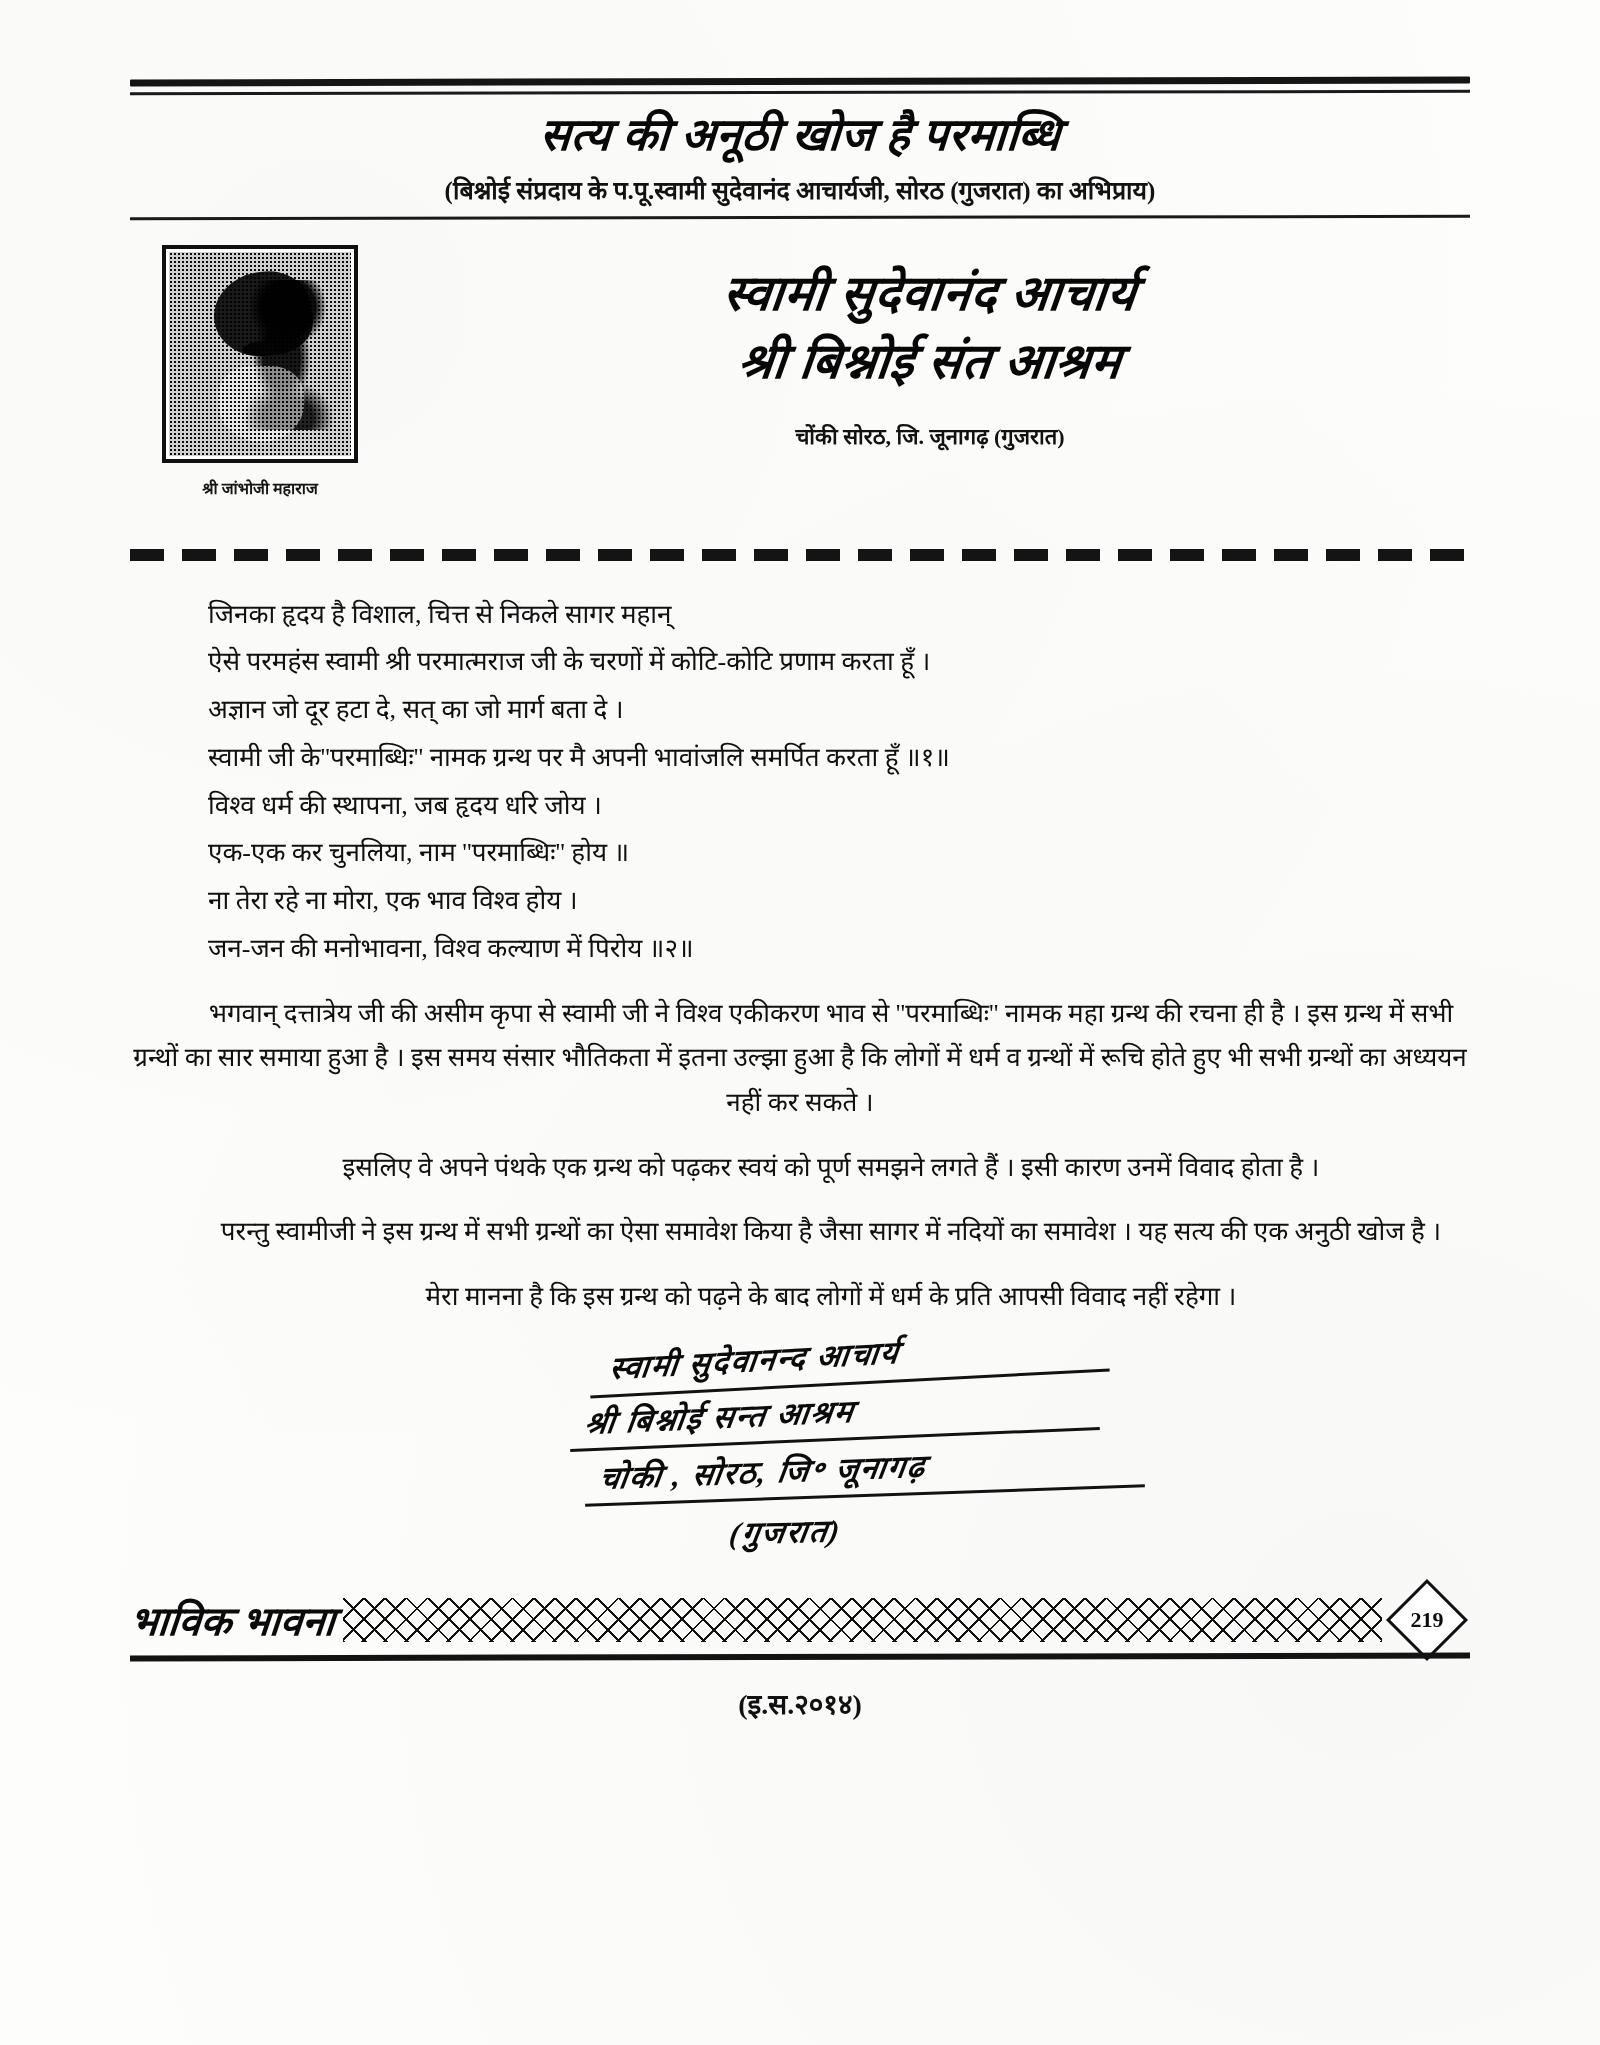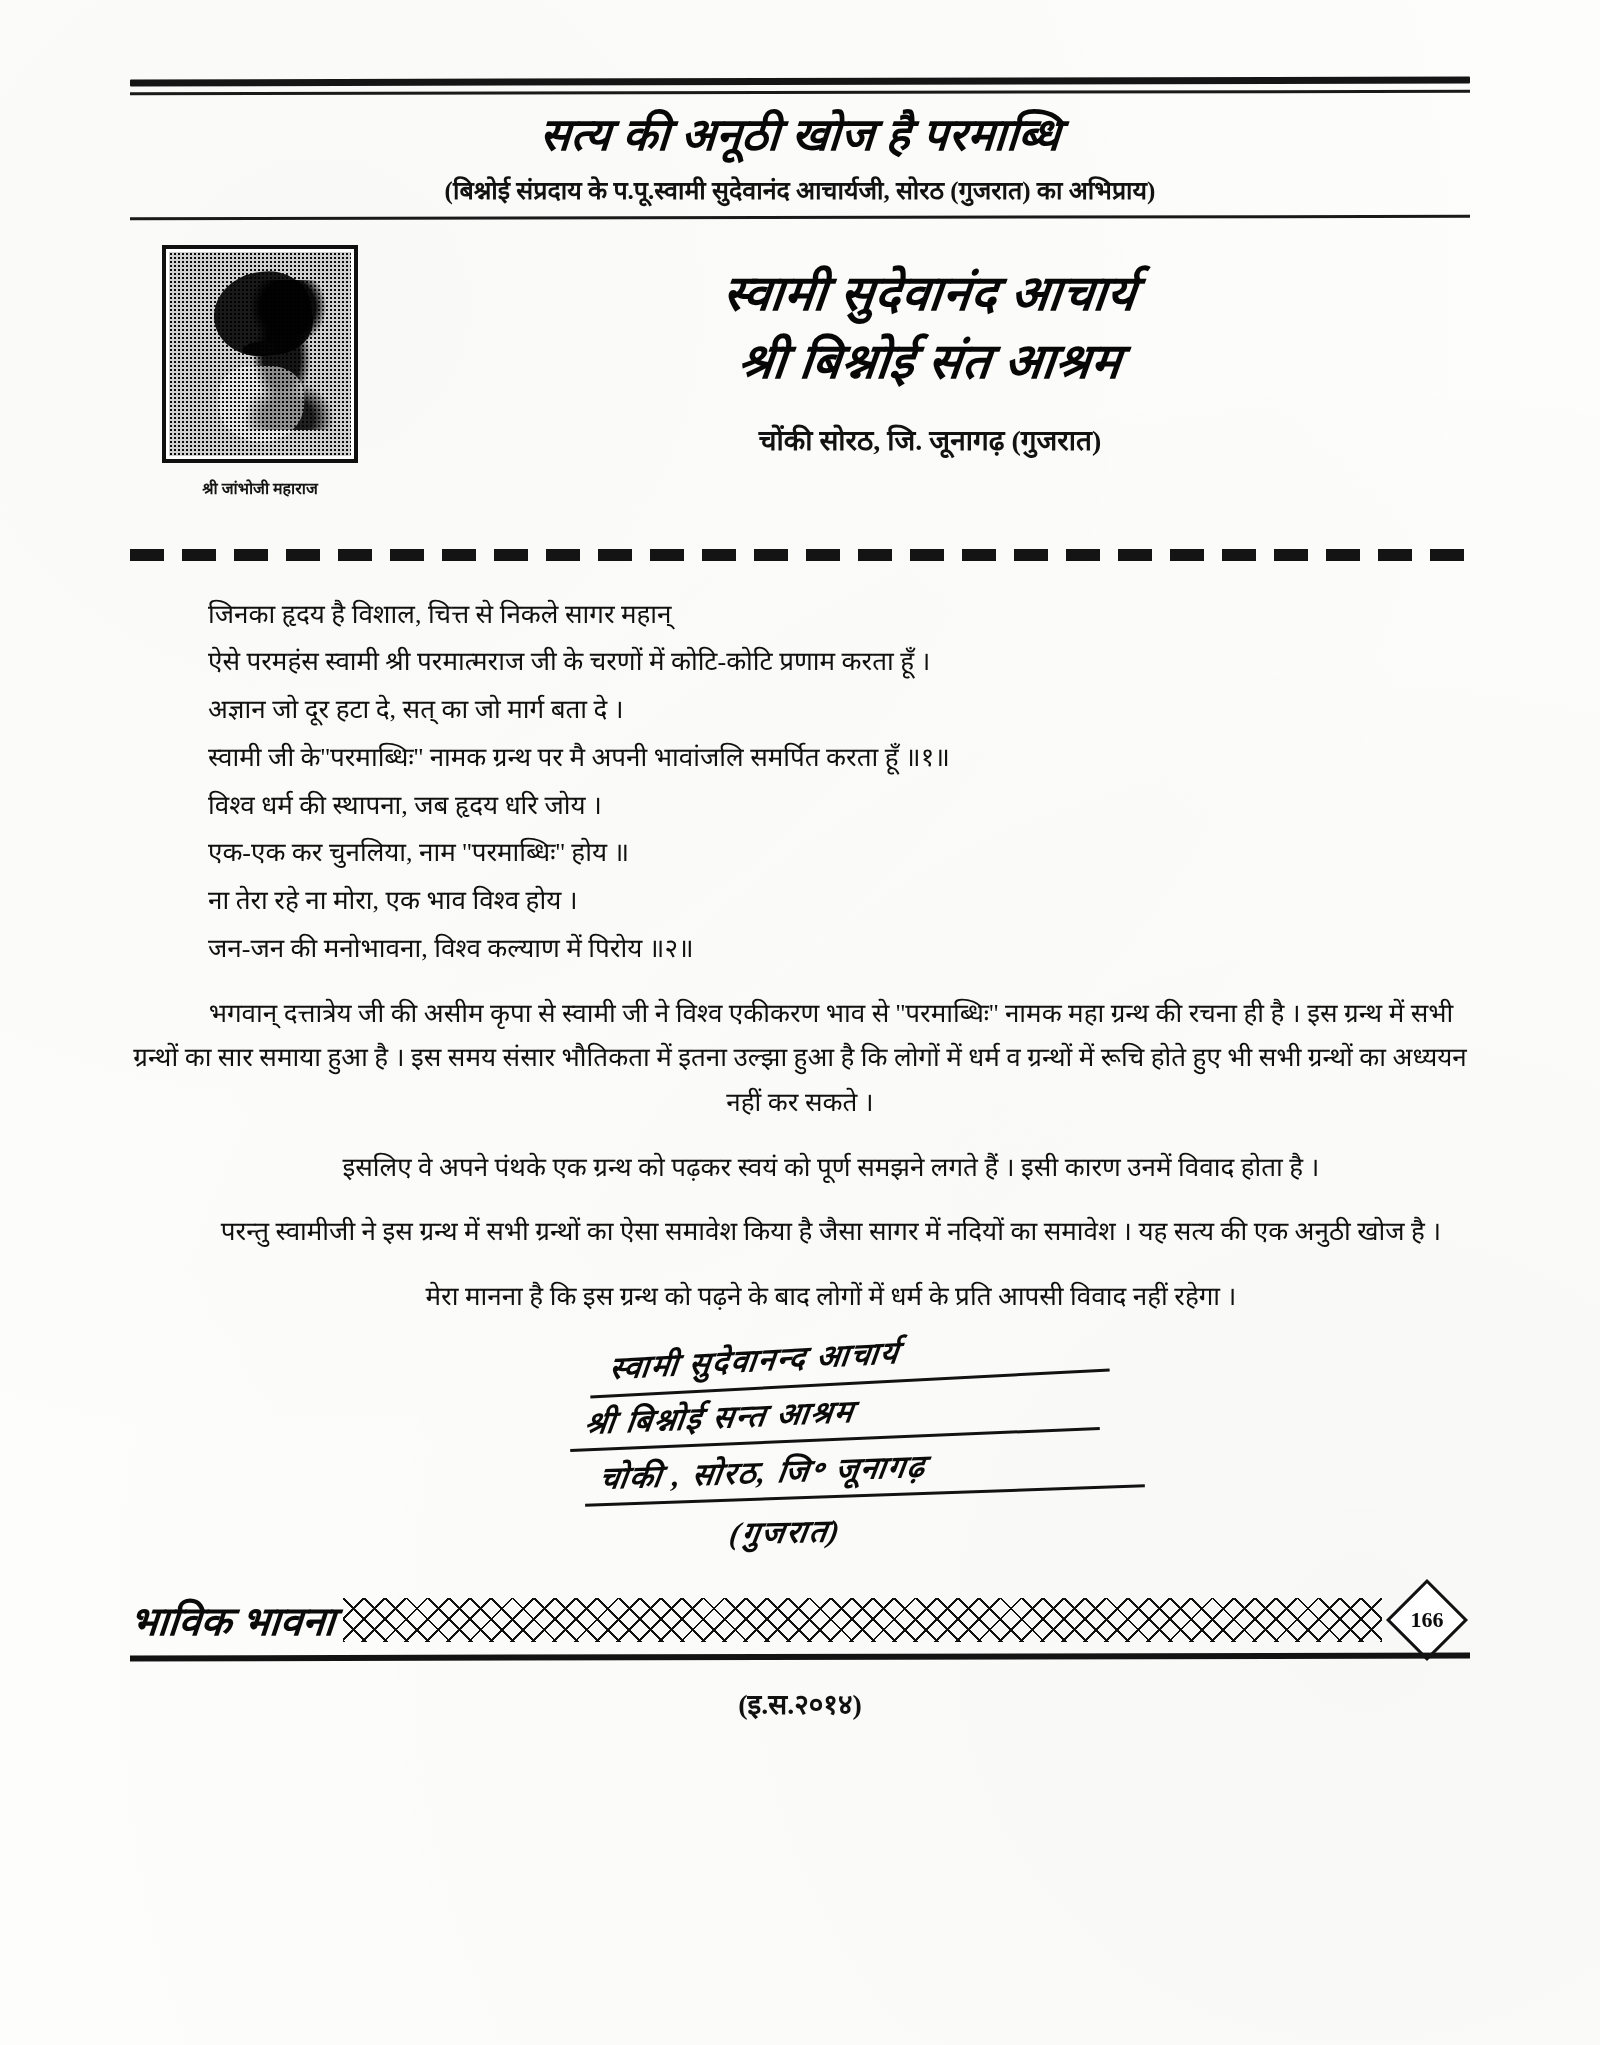--- a/index.html
+++ b/index.html
@@ -158,21 +158,21 @@
     font-weight:700;
     font-style:italic;
     color:#070707;
     transform:skewX(-6deg);
     display:block;
   }
   .ashram-l1{font-size:49px;line-height:1.28;letter-spacing:1px;}
   .ashram-l2{font-size:49px;line-height:1.28;letter-spacing:1px;margin-top:6px;}
   .ashram-addr{
     margin-top:26px;
-    font-size:28px;
+    font-size:22px;
     font-weight:700;
     color:#121212;
     font-family:"Liberation Serif","DejaVu Serif",serif;
   }
 
   
   .dashed-sep{
     height:12px;
     margin:10px 0 6px 0;
     background-image:repeating-linear-gradient(
@@ -373,21 +373,21 @@
       <div class="sig sig-2">श्री बिश्नोई सन्त आश्रम</div>
       <div class="sig sig-3">चोकी , सोरठ, जि॰ जूनागढ़</div>
       <div class="sig sig-4">(गुजरात)</div>
     </div>
 
     <div class="footer-band">
       <div class="footer-label">भाविक भावना</div>
       <div class="diamond-strip"></div>
       <div class="page-badge">
         <div class="diamond"></div>
-        <span class="page-num">166</span>
+        <span class="page-num">219</span>
       </div>
     </div>
     <div class="footer-rule"></div>
 
     <div class="footer-year">(इ.स.२०१४)</div>
 
   </div>
 </div>
 
 </body></html>

